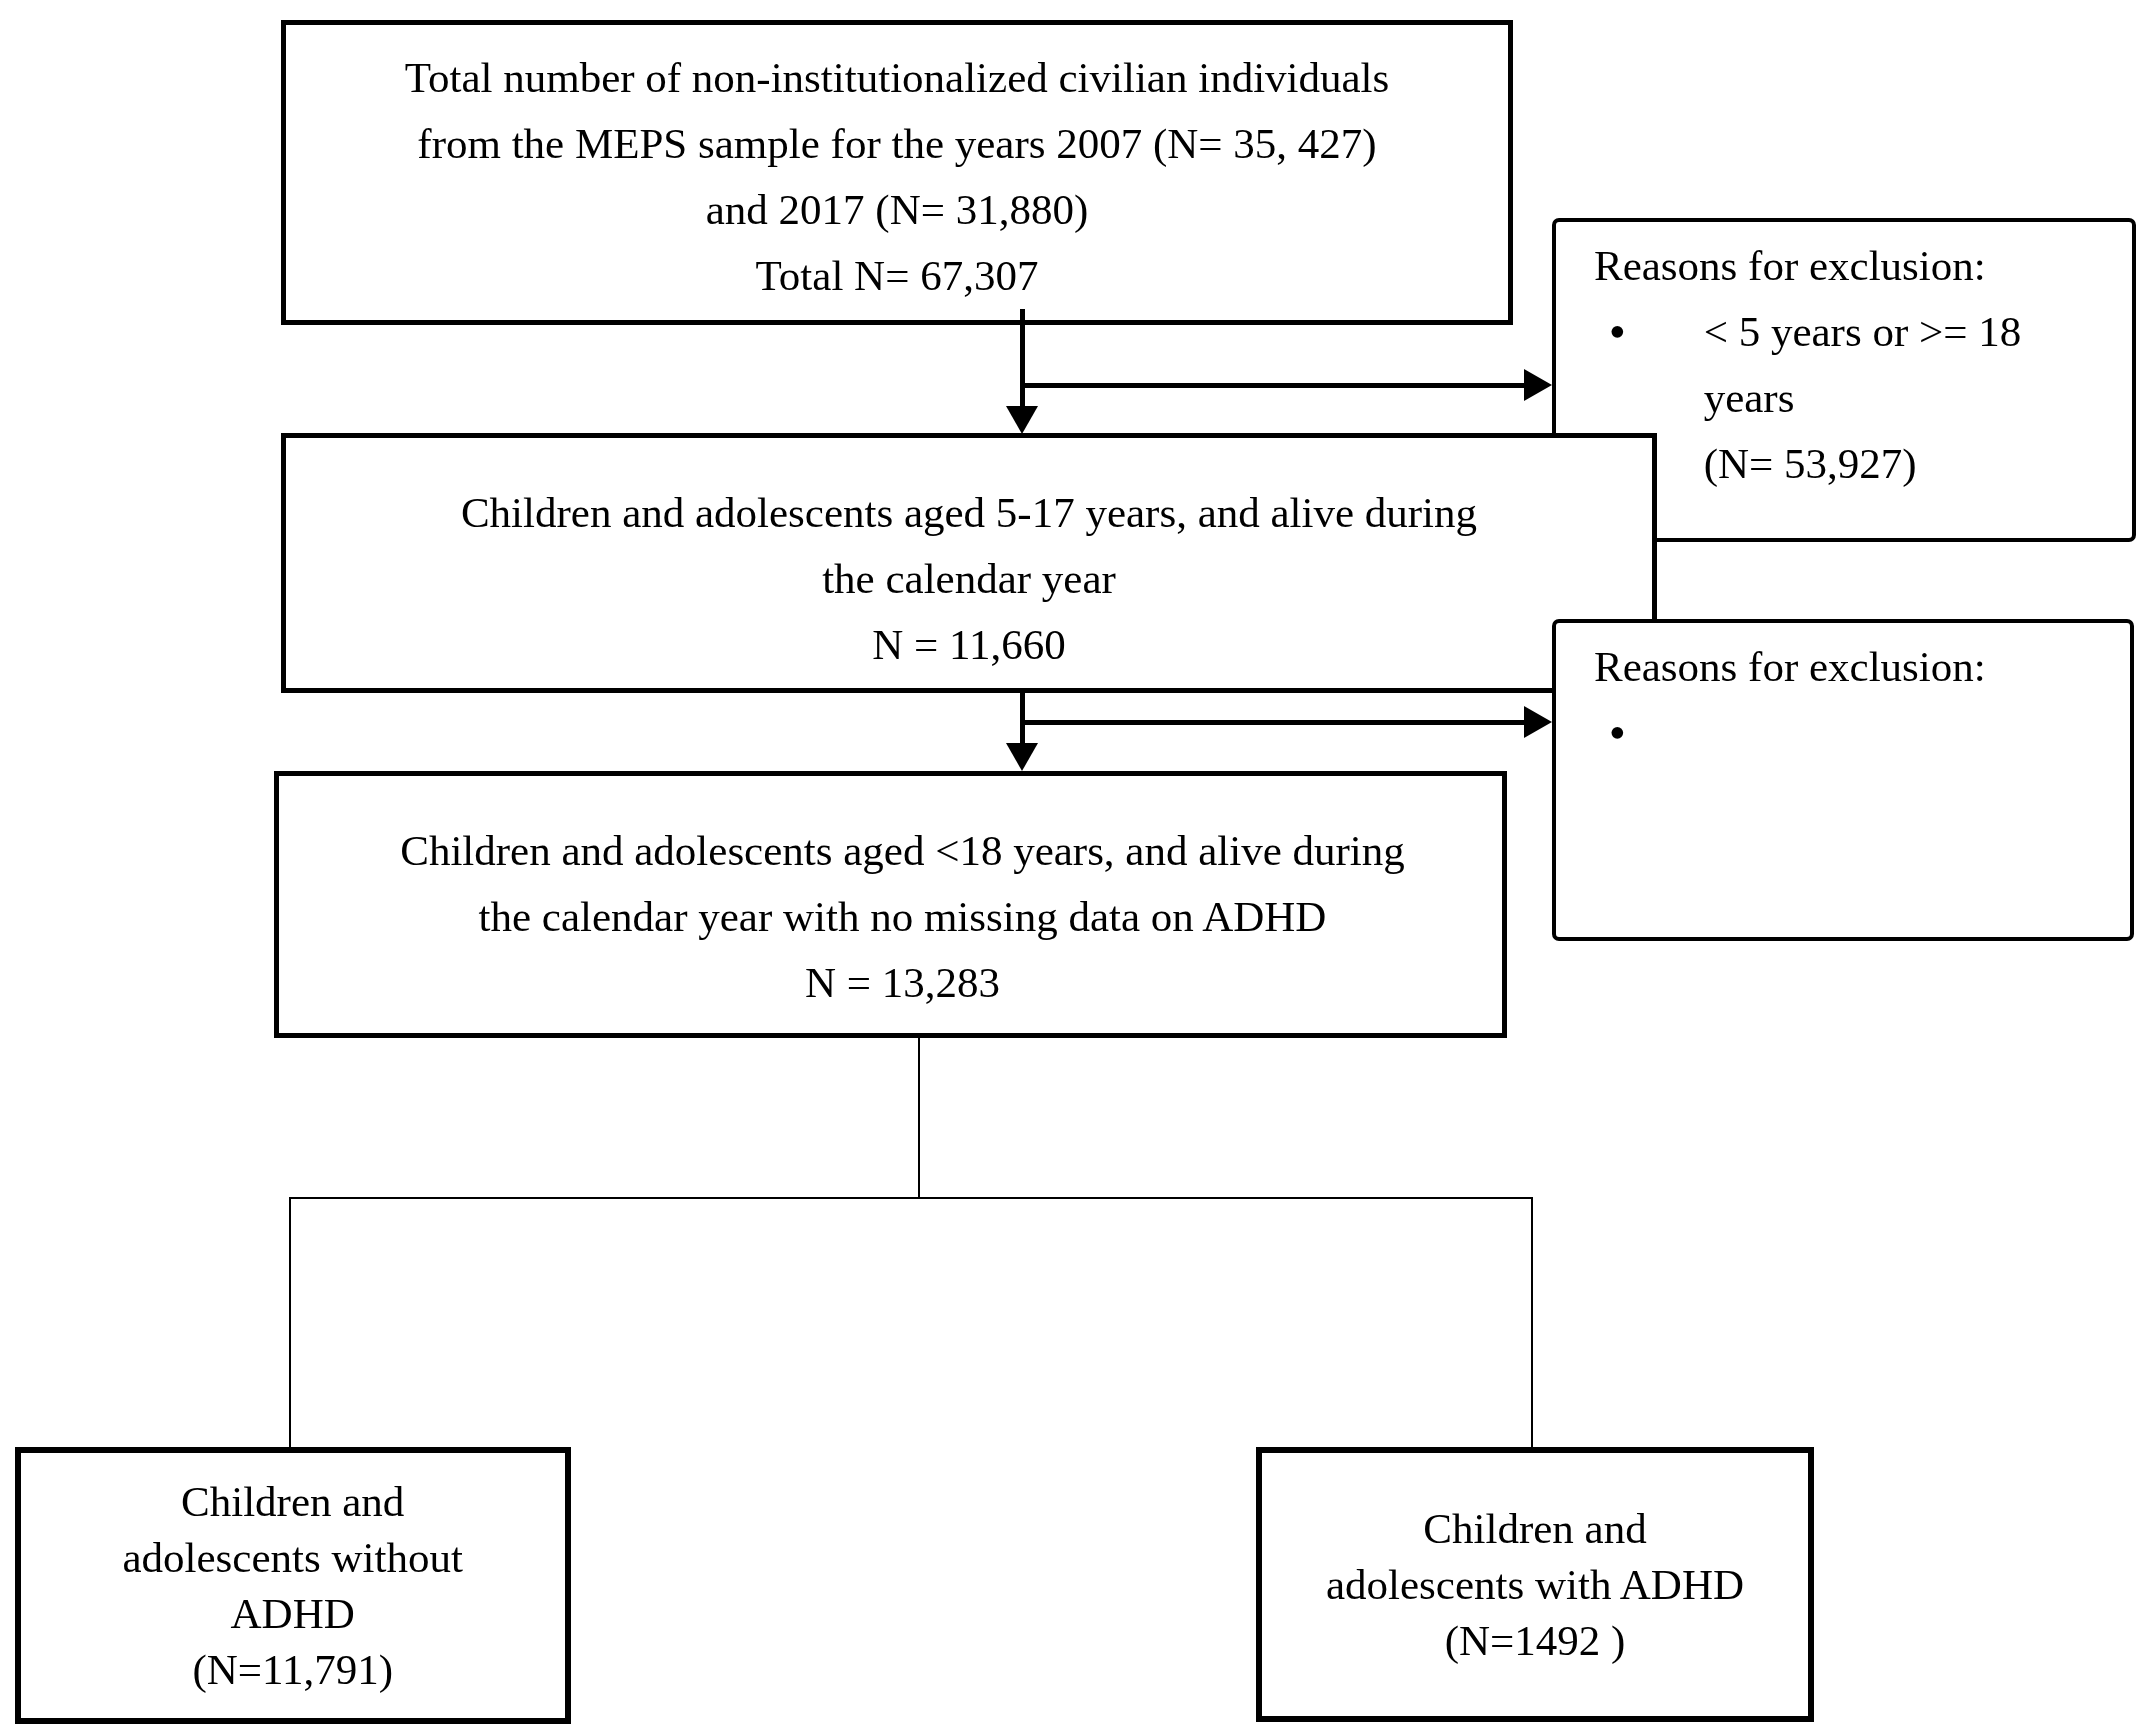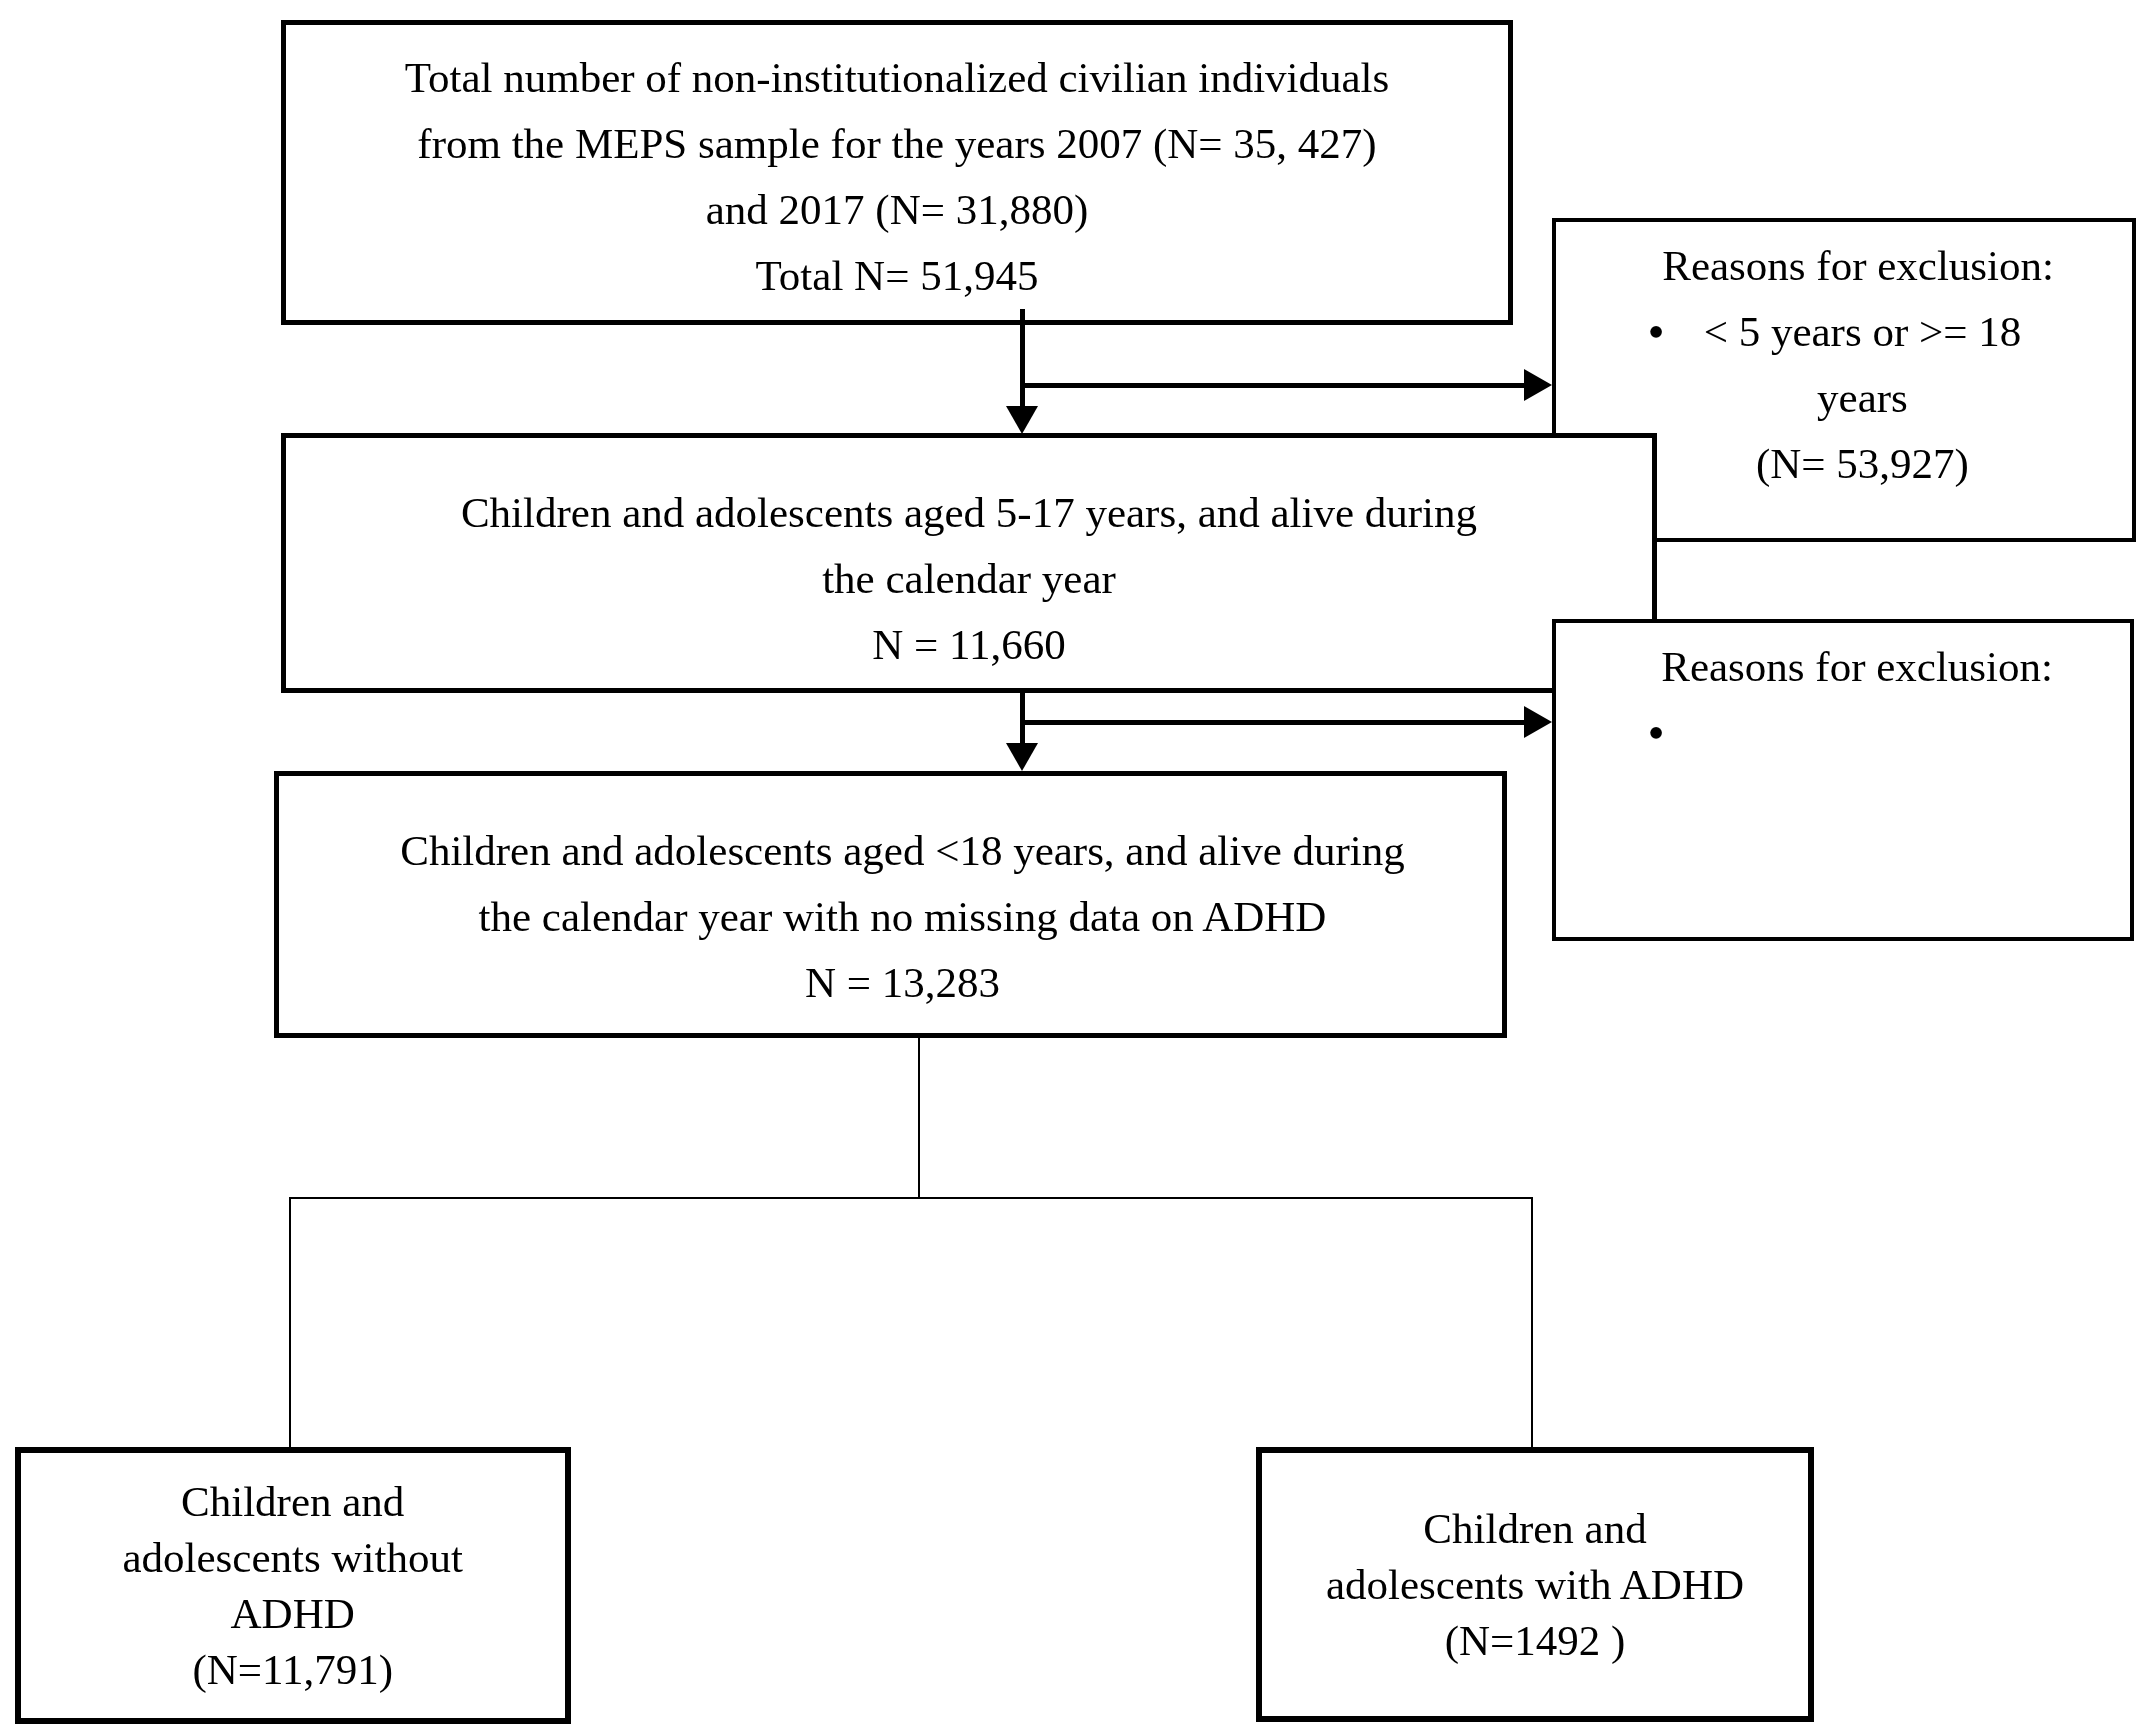--- a/index.html
+++ b/index.html
@@ -21,22 +21,23 @@
     box-sizing: border-box;
     background: #ffffff;
     border: 5.9px solid #000000;
     font-size: 43px;
     line-height: 66px;
     text-align: center;
   }
   .box .tline { white-space: nowrap; }
   .excl {
     border-width: 4.4px;
-    text-align: center;
+    text-align: left;
     padding: 10.8px 9.8px 0 38px;
+    border-radius: 7px;
   }
   .excl-title { line-height: 66px; }
   .bullet-row {
     display: flex;
     align-items: flex-start;
     margin-left: 14.7px;
   }
   .bullet-glyph {
     flex: 0 0 95px;
     width: 95px;
@@ -99,21 +100,21 @@
 </head>
 <body>
 
 <div class="canvas">
 
   <div class="box pad-top-sm" id="box-total">
     <div>
         <div class="tline">Total number of non-institutionalized civilian individuals</div>
         <div class="tline">from the MEPS sample for the years 2007 (N= 35, 427)</div>
         <div class="tline">and 2017 (N= 31,880)</div>
-        <div class="tline">Total N= 51,945</div>
+        <div class="tline">Total N= 67,307</div>
       </div>
   </div>
 
   <div class="box excl" id="box-excl1">
     <div class="excl-title">Reasons for exclusion:</div>
     <div class="bullet-row">
       <span class="bullet-glyph">•</span>
       <div class="bullet-text">
           <div class="tline">&lt; 5 years or &gt;= 18</div>
           <div class="tline">years</div>

